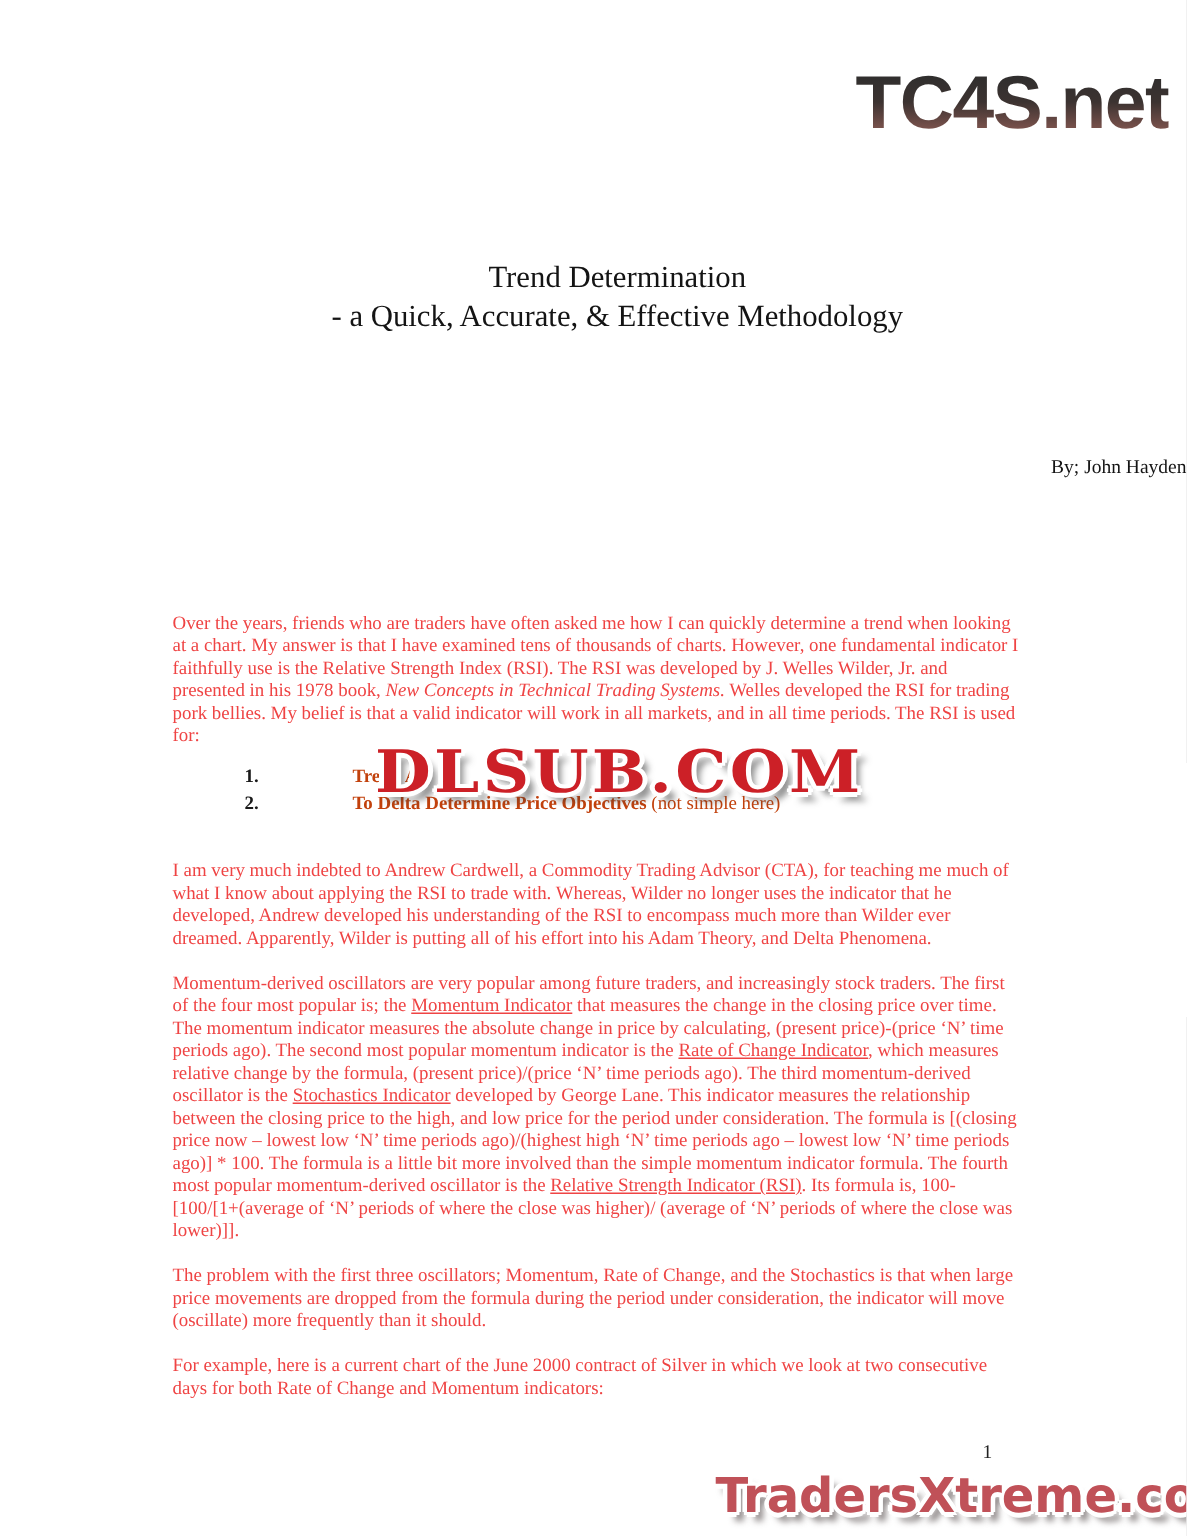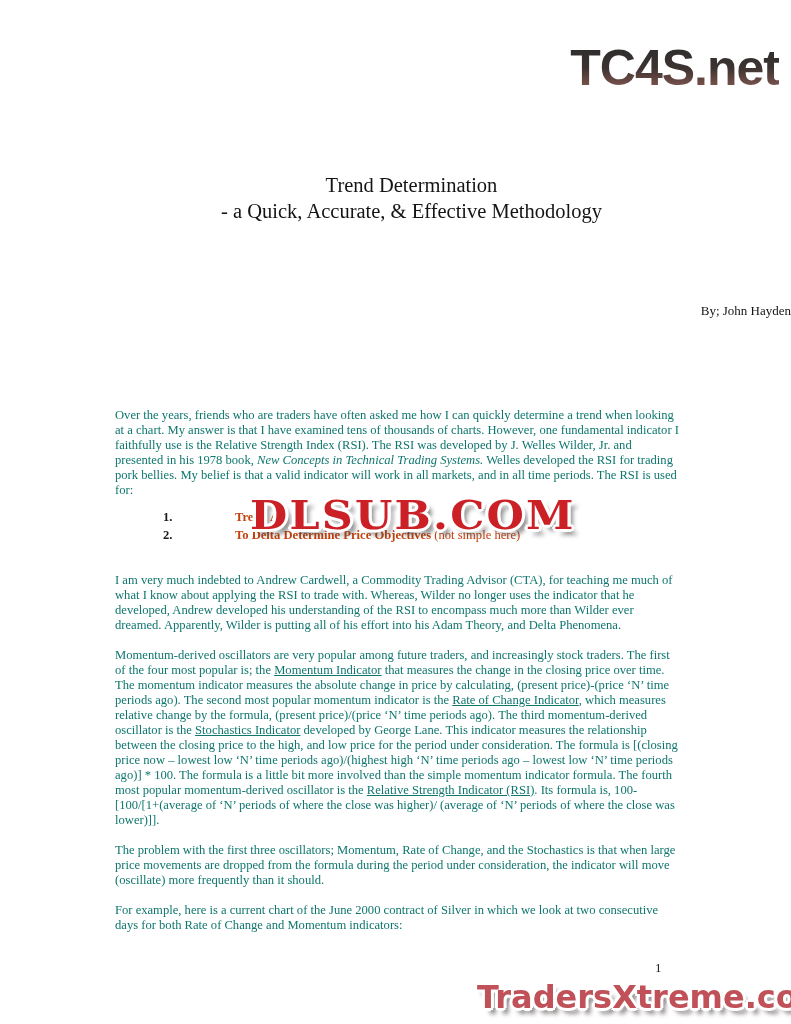--- a/index.html
+++ b/index.html
@@ -53,21 +53,21 @@
   }
 
   
   .para {
     position: absolute;
     left: 115px;
     width: 566px;
     margin: 0;
     font-size: 12.6px;
     line-height: 15px;
-    color: #0f766e;
+    color: #ef4444;
   }
   .seg-normal {}
   .seg-bold { font-weight: bold; }
   .seg-italic { font-style: italic; }
   .seg-underline { text-decoration: underline; }
 
   
   .list-row { position: absolute; font-size: 12.6px; line-height: 15px; }
   .list-num {
     position: absolute;

